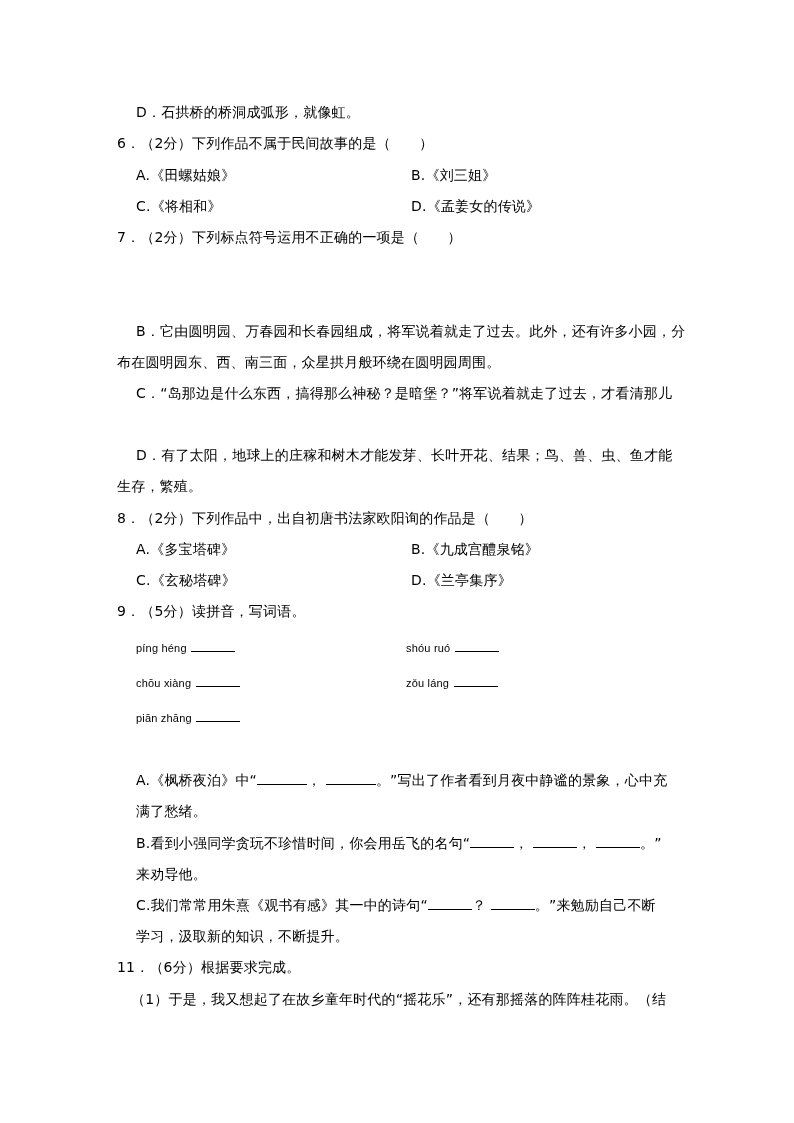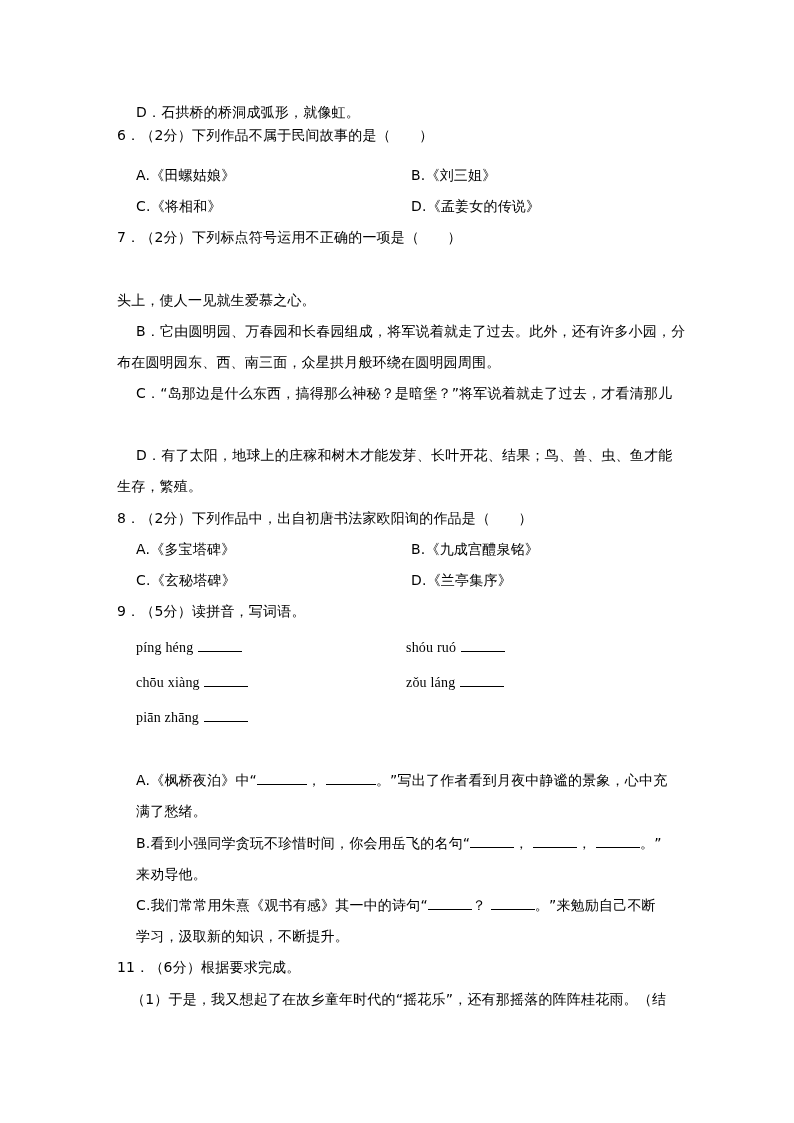--- a/index.html
+++ b/index.html
@@ -5,40 +5,39 @@
   html, body { margin: 0; padding: 0; background: #ffffff; }
   body { width: 794px; height: 1123px; position: relative; overflow: hidden;
          font-family: "DejaVu Sans", "Liberation Sans", sans-serif; color: #000; }
   .page { position: absolute; left: 0; top: 0; width: 682px; height: 1123px; }
   .line { position: absolute; font-size: 14px; line-height: 18px; white-space: nowrap; letter-spacing: 0.2px; }
   .q { left: 117px; }
   .opt { left: 136px; }
   .cont { left: 117px; }
   .cont2 { left: 136px; }
   .col2 { left: 411px; }
-  .py { font-family: Liberation Serif, serif; font-size: 14px; }
+  .py { font-family: Liberation Sans, sans-serif; font-size: 11px; }
   .blank { display: inline-block; border-bottom: 1px solid #000; height: 12px; vertical-align: baseline; }
   .b50 { width: 50px; }
   .b44 { width: 44px; }
 </style>
 </head>
 <body>
 
 <div class="page">
 
   <div class="line opt" style="top:103px">D．石拱桥的桥洞成弧形，就像虹。</div>
 
-  <div class="line q" style="top:126px">6．（2分）下列作品不属于民间故事的是（　　）</div>
+  <div class="line q" style="top:134px">6．（2分）下列作品不属于民间故事的是（　　）</div>
   <div class="line opt" style="top:166px">A.《田螺姑娘》</div>
   <div class="line col2" style="top:166px">B.《刘三姐》</div>
   <div class="line opt" style="top:197px">C.《将相和》</div>
   <div class="line col2" style="top:197px">D.《孟姜女的传说》</div>
 
   <div class="line q" style="top:228px">7．（2分）下列标点符号运用不正确的一项是（　　）</div>
-  <div class="line cont" style="top:291px">头上，使人一见就生爱慕之心。</div>
   <div class="line opt" style="top:322px">B．它由圆明园、万春园和长春园组成，将军说着就走了过去。此外，还有许多小园，分</div>
   <div class="line cont" style="top:353px">布在圆明园东、西、南三面，众星拱月般环绕在圆明园周围。</div>
   <div class="line opt" style="top:384px">C．“岛那边是什么东西，搞得那么神秘？是暗堡？”将军说着就走了过去，才看清那儿</div>
   <div class="line opt" style="top:446px">D．有了太阳，地球上的庄稼和树木才能发芽、长叶开花、结果；鸟、兽、虫、鱼才能</div>
   <div class="line cont" style="top:477px">生存，繁殖。</div>
 
   <div class="line q" style="top:509px">8．（2分）下列作品中，出自初唐书法家欧阳询的作品是（　　）</div>
   <div class="line opt" style="top:540px">A.《多宝塔碑》</div>
   <div class="line col2" style="top:540px">B.《九成宫醴泉铭》</div>
   <div class="line opt" style="top:571px">C.《玄秘塔碑》</div>

